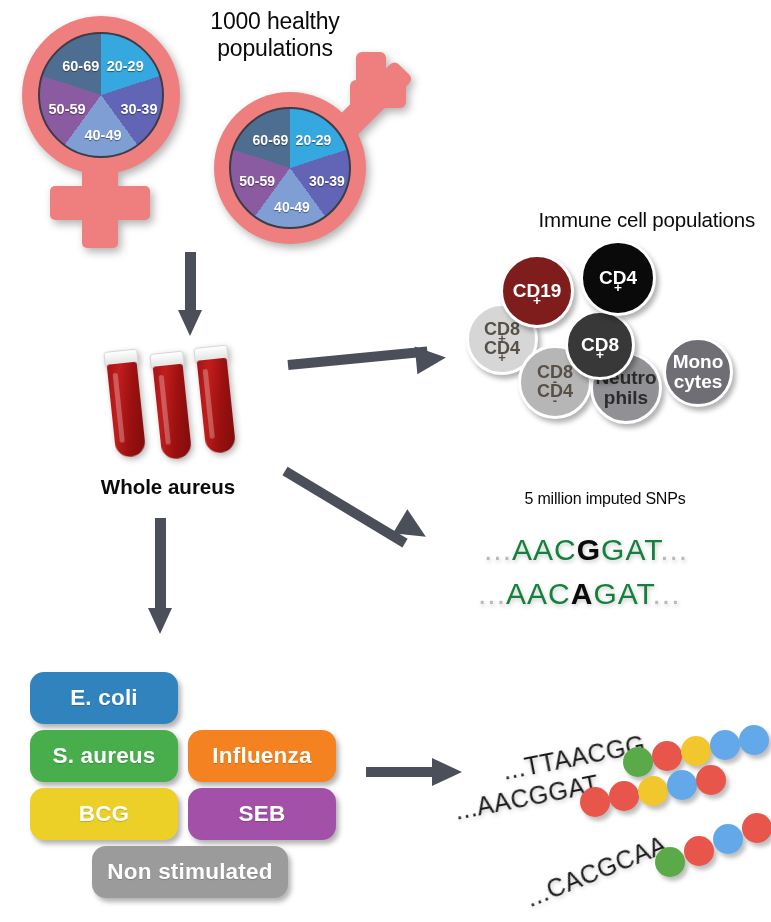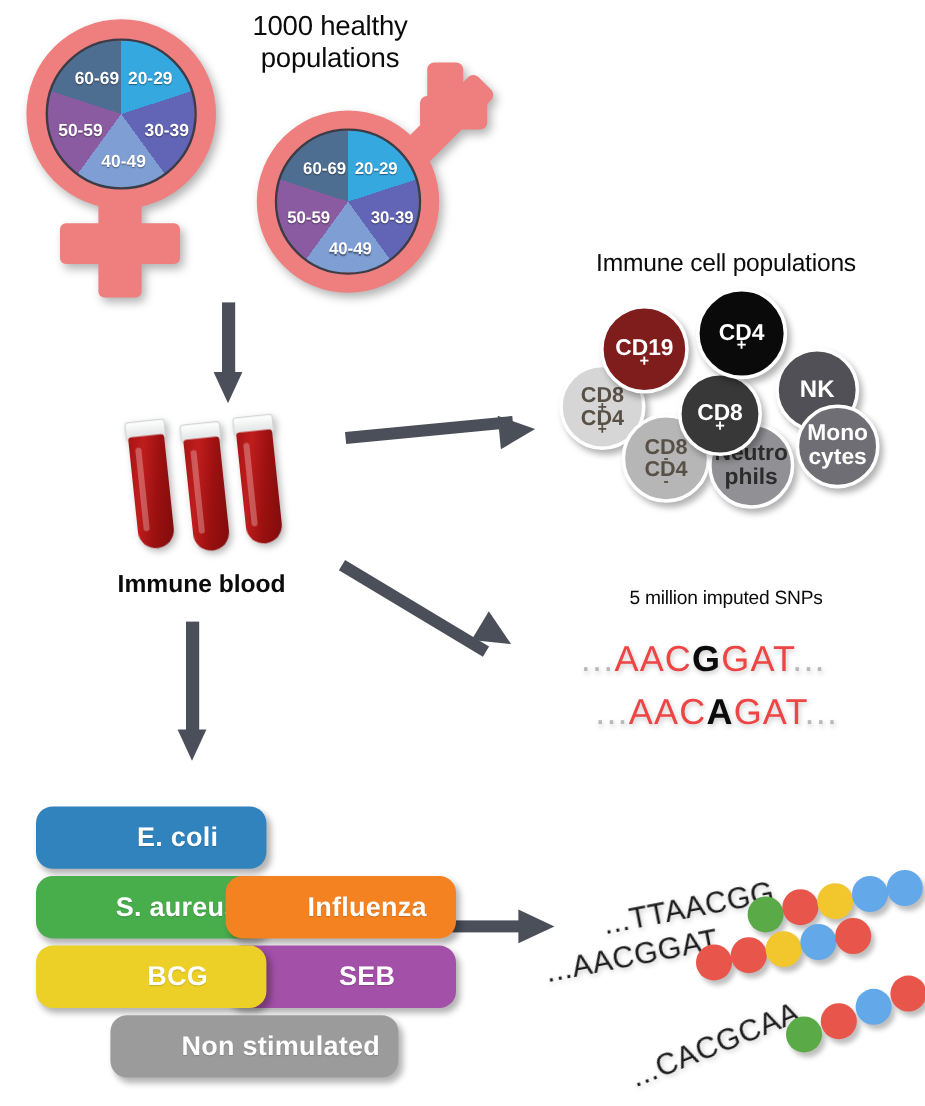--- a/index.html
+++ b/index.html
@@ -21,21 +21,21 @@
 
   
   .title {
     font-weight: normal;
     color: #0b0b0b;
     text-align: center;
     line-height: 1.18;
     letter-spacing: -0.2px;
   }
   #title-cohort { left: 160px; top: 8px; width: 230px; font-size: 23px; }
-  #title-immune { left: 455px; top: 208px; width: 300px; font-size: 20.5px; }
+  #title-immune { left: 455px; top: 208px; width: 300px; font-size: 20.5px; text-align: right; }
   #title-snps   { left: 455px; top: 490px; width: 300px; font-size: 16px; }
   #title-expr   { left: 450px; top: 672px; width: 315px; font-size: 20.5px; }
   #label-whole-blood {
     left: 78px; top: 475px; width: 180px;
     font-size: 20.5px; font-weight: bold; color: #0b0b0b; text-align: center;
   }
 
   
   .gsym { filter: drop-shadow(3px 4px 4px rgba(0,0,0,0.30)); }
 
@@ -116,21 +116,21 @@
   
   .snp-row {
     position: absolute;
     font-family: "Liberation Sans", sans-serif;
     font-size: 30px;
     letter-spacing: 1px;
     white-space: nowrap;
     filter: blur(0.4px) drop-shadow(1px 2px 2px rgba(0,0,0,0.22));
   }
   .snp-dim  { color: #b9b9b9; }
-  .snp-mid  { color: #ef4444; }
+  .snp-mid  { color: #15803d; }
   .snp-dark { color: #0b0b0b; font-weight: bold; }
   .strand-text {
     position: absolute;
     font-size: 25px;
     color: #1b1b1b;
     white-space: nowrap;
     letter-spacing: 0.5px;
     filter: drop-shadow(1px 2px 2px rgba(0,0,0,0.22));
   }
   .bead {
@@ -145,21 +145,20 @@
     border-radius: 14px;
     display: flex;
     align-items: center;
     justify-content: center;
     color: #ffffff;
     font-weight: bold;
     font-size: 22.5px;
     letter-spacing: 0.2px;
     box-shadow: 3px 4px 5px rgba(0,0,0,0.30);
     text-shadow: 0 1px 1px rgba(0,0,0,0.18);
-    padding-left: 44px;
   }
 </style>
 </head>
 <body>
 
 <div id="canvas">
 
   <div class="abs title" id="title-cohort">
     <div>1000 healthy</div>
     <div>populations</div>
@@ -209,21 +208,21 @@
       <div class="tube-body" style="left:5px; top:13px; width:30px; height:94px;"></div>
       <div class="tube-gloss" style="left:10px; top:22px; width:5px; height:70px;"></div>
     </div>
     <div class="tube" style="left:92px; top:6px; width:40px; height:110px; transform:rotate(-6deg);">
       <div class="tube-cap" style="left:3px; top:0px; width:34px; height:16px;"></div>
       <div class="tube-body" style="left:5px; top:13px; width:30px; height:94px;"></div>
       <div class="tube-gloss" style="left:10px; top:22px; width:5px; height:70px;"></div>
     </div>
   </div>
 
-  <div class="abs" id="label-whole-blood">Immune blood</div>
+  <div class="abs" id="label-whole-blood">Whole aureus</div>
 
   <div class="abs" style="left:288px; top:340px; width:180px; height:50px;">
     <div class="arrow-line" style="left:0px; top:20px; width:140px; height:10px; transform:rotate(-5.5deg); transform-origin:left center;"></div>
     <div class="arrow-head" style="left:128px; top:5px;
       border-top:14px solid transparent; border-bottom:14px solid transparent; border-left:30px solid #4b4f5a;
       transform:rotate(-5.5deg);"></div>
   </div>
 
   <div class="abs" style="left:285px; top:458px; width:180px; height:110px;">
     <div class="arrow-line" style="left:0px; top:8px; width:140px; height:10px; transform:rotate(31deg); transform-origin:left center;"></div>
@@ -249,25 +248,20 @@
       <div class="cell" style="left: 500px; top: 254px; width: 74px; height: 74px; background: #7f1d1d; color: rgb(255, 255, 255); z-index: 6; font-size: 19px;">
         <div>
           <span>CD19<span class="sup">+</span></span>
         </div>
       </div>
       <div class="cell" style="left: 580px; top: 240px; width: 76px; height: 76px; background: rgb(10, 10, 10); color: rgb(255, 255, 255); z-index: 8; font-size: 19px;">
         <div>
           <span>CD4<span class="sup">+</span></span>
         </div>
       </div>
-      <div class="cell" style="left: 646px; top: 290px; width: 70px; height: 70px; background: rgb(80, 80, 86); color: rgb(255, 255, 255); z-index: 5; font-size: 20px;">
-        <div>
-          <span>NK</span>
-        </div>
-      </div>
       <div class="cell" style="left: 466px; top: 303px; width: 72px; height: 72px; background: rgb(214, 214, 214); color: rgb(88, 80, 70); z-index: 3; font-size: 18px;">
         <div>
           <span>CD8<span class="sup">+</span></span>
           <span>CD4<span class="sup">+</span></span>
         </div>
       </div>
       <div class="cell" style="left: 565px; top: 310px; width: 70px; height: 70px; background: rgb(56, 56, 56); color: rgb(255, 255, 255); z-index: 7; font-size: 19px;">
         <div>
           <span>CD8<span class="sup">+</span></span>
         </div>
@@ -288,21 +282,21 @@
         <div>
           <span>Neutro</span>
           <span>phils</span>
         </div>
       </div>
     </div>
 
   <div class="abs title" id="title-snps">5 million imputed SNPs</div>
   <div class="abs" id="snp-block" style="left:478px; top:533px; width:290px; height:90px;">
       <div class="snp-row" style="left: 6px; top: 0px;"><span class="snp-dim">...</span><span class="snp-mid">AAC</span><span class="snp-dark">G</span><span class="snp-mid">GAT</span><span class="snp-dim">...</span></div>
-      <div class="snp-row" style="left: 18px; top: 44px;"><span class="snp-dim">...</span><span class="snp-mid">AAC</span><span class="snp-dark">A</span><span class="snp-mid">GAT</span><span class="snp-dim">...</span></div>
+      <div class="snp-row" style="left: 0px; top: 44px;"><span class="snp-dim">...</span><span class="snp-mid">AAC</span><span class="snp-dark">A</span><span class="snp-mid">GAT</span><span class="snp-dim">...</span></div>
     </div>
 
   <div class="abs" id="stimuli-panel" style="left:30px; top:672px; width:320px; height:230px;">
       <div class="pill" style="left: 0px; top: 0px; width: 148px; height: 52px; background: rgb(49, 131, 190);">
         <span>E. coli</span>
       </div>
       <div class="pill" style="left: 0px; top: 58px; width: 148px; height: 52px; background: rgb(72, 174, 76);">
         <span>S. aureus</span>
       </div>
       <div class="pill" style="left: 158px; top: 58px; width: 148px; height: 52px; background: rgb(245, 130, 32);">

